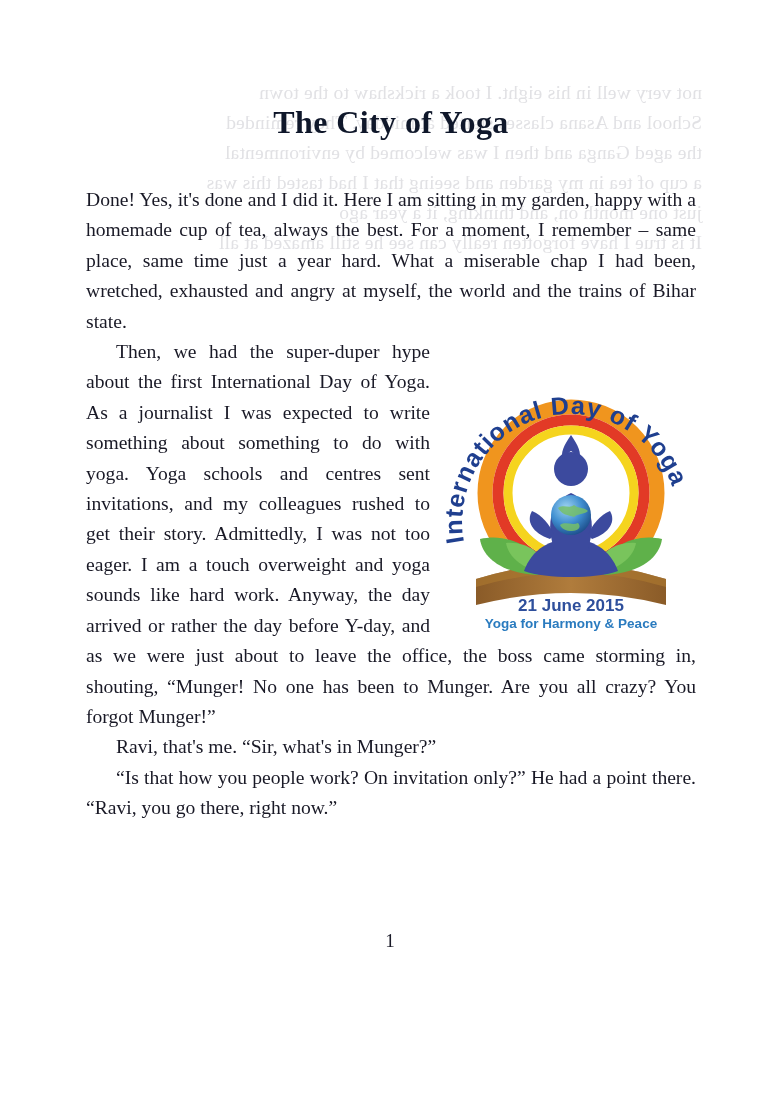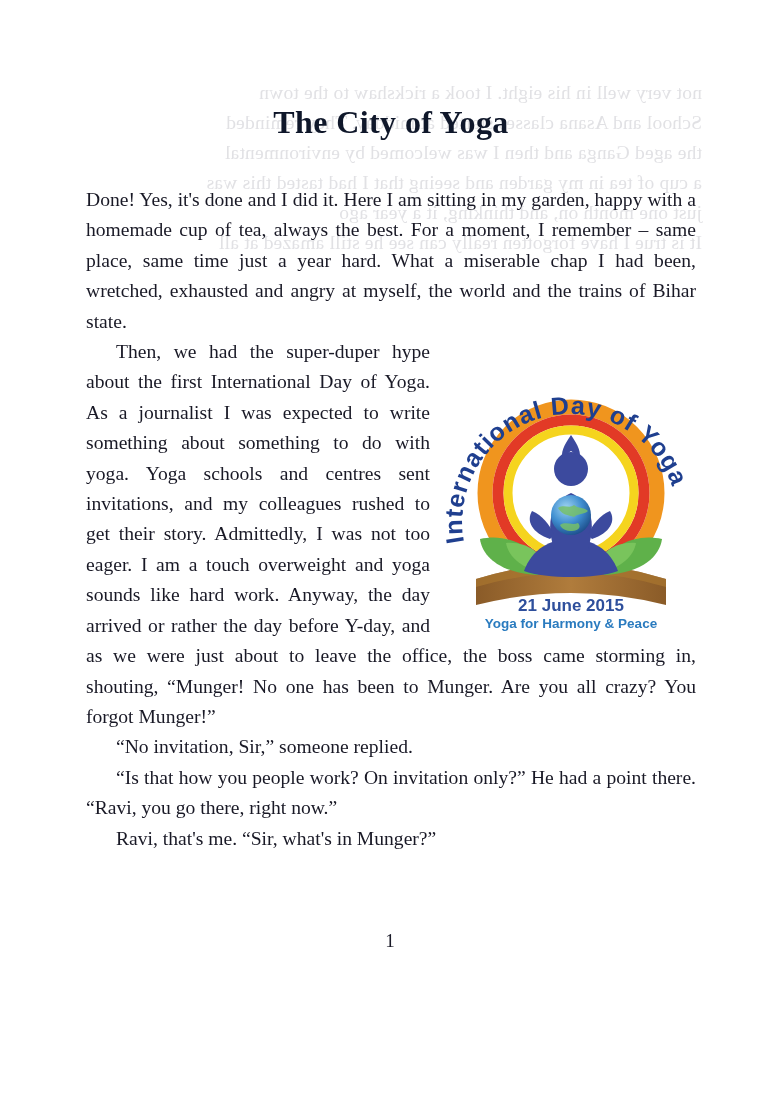--- a/index.html
+++ b/index.html
@@ -177,21 +177,20 @@
             </text>
 
             <text x="125" y="268" text-anchor="middle" font-family="Liberation Sans, sans-serif" font-size="17" font-weight="bold" fill="#2e4f9c">21 June 2015</text>
             <text x="125" y="285" text-anchor="middle" font-family="Liberation Sans, sans-serif" font-size="13.5" font-weight="bold" fill="#2a7bbf">Yoga for Harmony &amp; Peace</text>
           </svg>
         </span>
       </span>
       <span>Then, we had the super-duper hype about the first International Day of Yoga. As a journalist I was expected to write something about something to do with yoga. Yoga schools and centres sent invitations, and my colleagues rushed to get their story. Admittedly, I was not too eager. I am a touch overweight and yoga sounds like hard work. Anyway, the day arrived or rather the day before Y-day, and as we were just about to leave the office, the boss came storming in, shouting, “Munger! No one has been to Munger. Are you all crazy? You forgot Munger!”</span>
     </p>
 
-    <p class="para indent">“No invitation, Sir,” someone replied.</p>
+    <p class="para indent">Ravi, that's me. “Sir, what's in Munger?”</p>
     <p class="para indent">“Is that how you people work? On invitation only?” He had a point there. “Ravi, you go there, right now.”</p>
-    <p class="para indent">Ravi, that's me. “Sir, what's in Munger?”</p>
 
   </div>
 
   <div class="folio">1</div>
 
 </div>
 
 </body></html>

